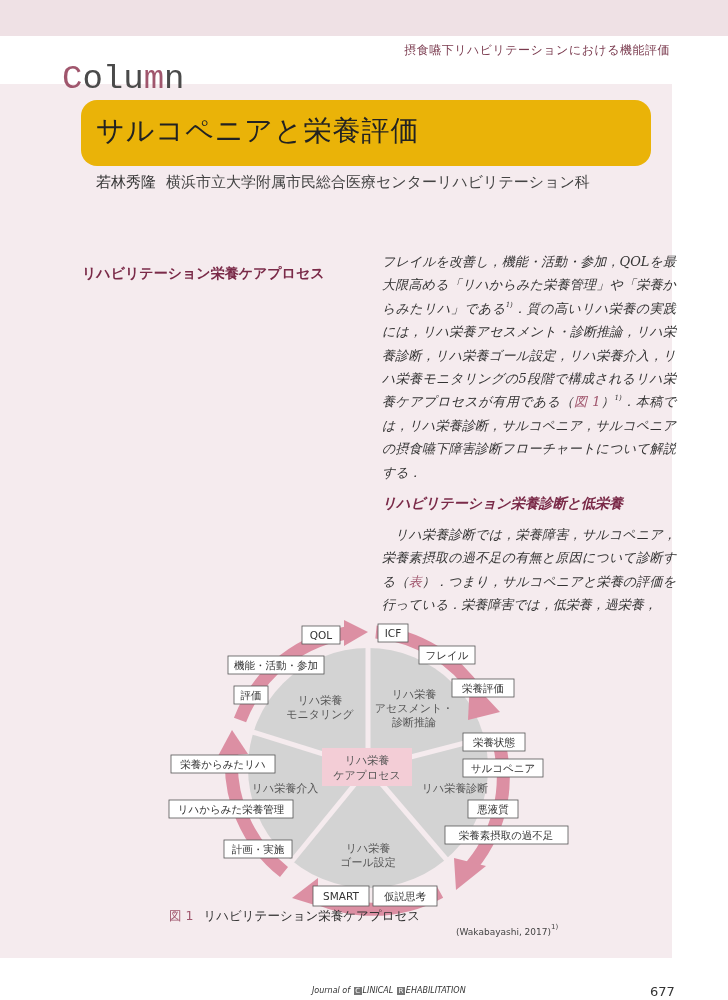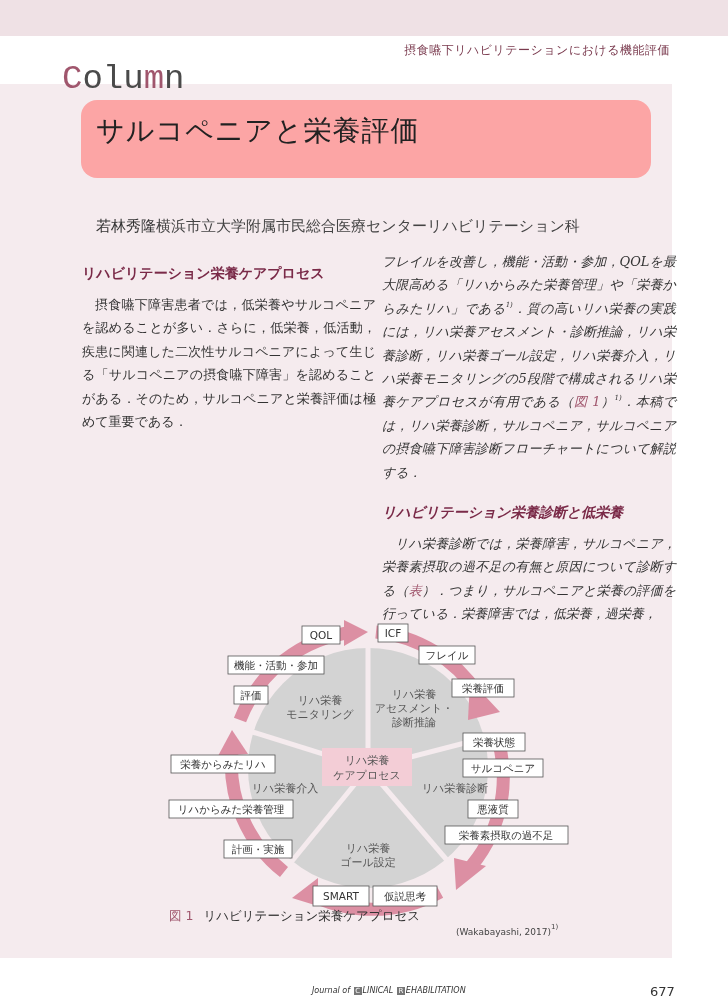--- a/index.html
+++ b/index.html
@@ -22,30 +22,30 @@
     position: absolute; left: 0; top: 84px; width: 672px; height: 874px;
     background: #f5ebee;
   }
   .column-word {
     position: absolute; left: 62px; top: 62px;
     font-family: Liberation Mono, monospace; font-size: 34px; font-weight: normal;
     color: #4a4a4a; letter-spacing: 0px; line-height: 1;
   }
   .column-word .accent { color: #a0566d; }
   .title-box {
-    position: absolute; left: 81px; top: 100px; width: 570px; height: 78px;
-    background: #fca5a5; border-radius: 16px;
+    position: absolute; left: 81px; top: 100px; width: 570px; height: 66px;
+    background: #eab308; border-radius: 16px;
   }
   .title-box .title {
     position: absolute; left: 15px; top: 12px;
     font-size: 28px; color: #222; letter-spacing: 1px;
     font-family: "DejaVu Sans", sans-serif;
   }
   .byline {
-    position: absolute; left: 96px; top: 173px; display: flex; align-items: center;  margin-top: 44px;
+    position: absolute; left: 96px; top: 173px; display: flex; align-items: center; gap: 10px;
   }
   .byline .author { font-size: 15px; color: #333; }
   .byline .affil { font-size: 15px; color: #444; }
 
   .body-col {
     position: absolute; width: 294px;
     font-family: "DejaVu Serif", "Liberation Serif", serif;
     font-size: 13px; line-height: 23.4px; color: #333;
     text-align: justify;
   }
@@ -100,26 +100,25 @@
   <div class="title">サルコペニアと栄養評価</div>
 </div>
 
 <div class="byline">
   <span class="author">若林秀隆</span>
   <span class="affil">横浜市立大学附属市民総合医療センターリハビリテーション科</span>
 </div>
 
 <div class="body-col col-left">
   <h3 class="heading" style="margin-bottom:8px;">リハビリテーション栄養ケアプロセス</h3>
-  <p class="indent">摂食嚥下障害患者では，低栄養やサルコペニアを認めることが多い．さらに，低栄養，低活動，疾患に関連した二次性サルコペニアによって生じる「サルコペニアの摂食嚥下障害」を認めることがある．そのため，サルコペニアと栄養評価は極めて重要である．</p>
 </div>
 
 <div class="body-col col-right">
   <p><span>フレイルを改善し，機能・活動・参加，QOLを最大限高める「リハからみた栄養管理」や「栄養からみたリハ」である</span><sup>1)</sup><span>．質の高いリハ栄養の実践には，リハ栄養アセスメント・診断推論，リハ栄養診断，リハ栄養ゴール設定，リハ栄養介入，リハ栄養モニタリングの5段階で構成されるリハ栄養ケアプロセスが有用である（</span><span class="ref">図 1</span><span>）</span><sup>1)</sup><span>．本稿では，リハ栄養診断，サルコペニア，サルコペニアの摂食嚥下障害診断フローチャートについて解説する．</span></p>
-  <h3 class="heading" style="margin:17px 0 8px 0;">リハビリテーション栄養診断と低栄養</h3>
+  <h3 class="heading" style="margin:8px 0 8px 0;">リハビリテーション栄養診断と低栄養</h3>
   <p class="indent"><span>リハ栄養診断では，栄養障害，サルコペニア，栄養素摂取の過不足の有無と原因について診断する（</span><span class="ref">表</span><span>）．つまり，サルコペニアと栄養の評価を行っている．栄養障害では，低栄養，過栄養，</span></p>
 </div>
 
 <svg class="figure" viewBox="160 612 440 310" width="440" height="310" xmlns="http://www.w3.org/2000/svg">
 
   <g>
     <circle cx="368" cy="768" r="120" fill="#d3d3d3"></circle>
 
     <line x1="368" y1="768" x2="368" y2="640" stroke="#f5ebee" stroke-width="5"></line>
     <line x1="368" y1="768" x2="492" y2="736" stroke="#f5ebee" stroke-width="5"></line>

